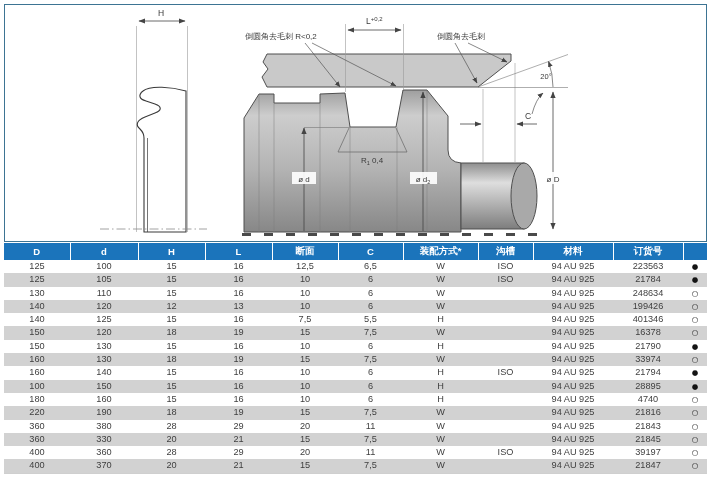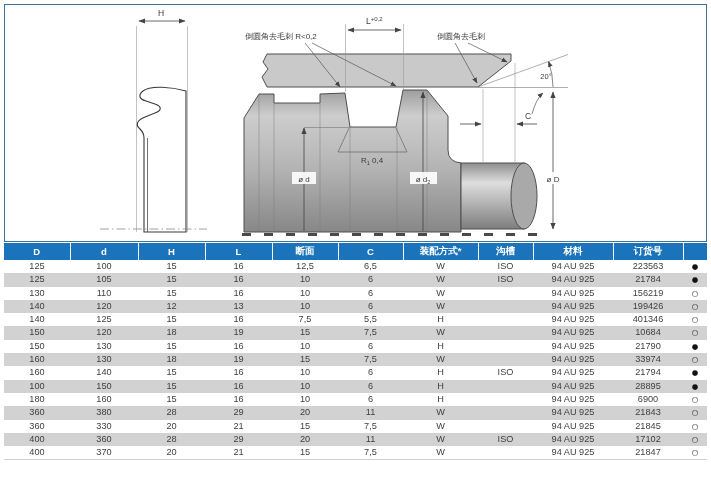--- a/index.html
+++ b/index.html
@@ -211,21 +211,21 @@
         <tr>
           <td>130</td>
           <td>110</td>
           <td>15</td>
           <td>16</td>
           <td>10</td>
           <td>6</td>
           <td>W</td>
           <td></td>
           <td>94 AU 925</td>
-          <td>156219</td>
+          <td>248634</td>
           <td class="dot">○</td>
         </tr>
         <tr>
           <td>140</td>
           <td>120</td>
           <td>12</td>
           <td>13</td>
           <td>10</td>
           <td>6</td>
           <td>W</td>
@@ -250,21 +250,21 @@
         <tr>
           <td>150</td>
           <td>120</td>
           <td>18</td>
           <td>19</td>
           <td>15</td>
           <td>7,5</td>
           <td>W</td>
           <td></td>
           <td>94 AU 925</td>
-          <td>10684</td>
+          <td>16378</td>
           <td class="dot">○</td>
         </tr>
         <tr>
           <td>150</td>
           <td>130</td>
           <td>15</td>
           <td>16</td>
           <td>10</td>
           <td>6</td>
           <td>H</td>
@@ -315,21 +315,34 @@
         <tr>
           <td>180</td>
           <td>160</td>
           <td>15</td>
           <td>16</td>
           <td>10</td>
           <td>6</td>
           <td>H</td>
           <td></td>
           <td>94 AU 925</td>
-          <td>6900</td>
+          <td>4740</td>
+          <td class="dot">○</td>
+        </tr>
+        <tr>
+          <td>220</td>
+          <td>190</td>
+          <td>18</td>
+          <td>19</td>
+          <td>15</td>
+          <td>7,5</td>
+          <td>W</td>
+          <td></td>
+          <td>94 AU 925</td>
+          <td>21816</td>
           <td class="dot">○</td>
         </tr>
         <tr>
           <td>360</td>
           <td>380</td>
           <td>28</td>
           <td>29</td>
           <td>20</td>
           <td>11</td>
           <td>W</td>
@@ -354,21 +367,21 @@
         <tr>
           <td>400</td>
           <td>360</td>
           <td>28</td>
           <td>29</td>
           <td>20</td>
           <td>11</td>
           <td>W</td>
           <td>ISO</td>
           <td>94 AU 925</td>
-          <td>17102</td>
+          <td>39197</td>
           <td class="dot">○</td>
         </tr>
         <tr>
           <td>400</td>
           <td>370</td>
           <td>20</td>
           <td>21</td>
           <td>15</td>
           <td>7,5</td>
           <td>W</td>

